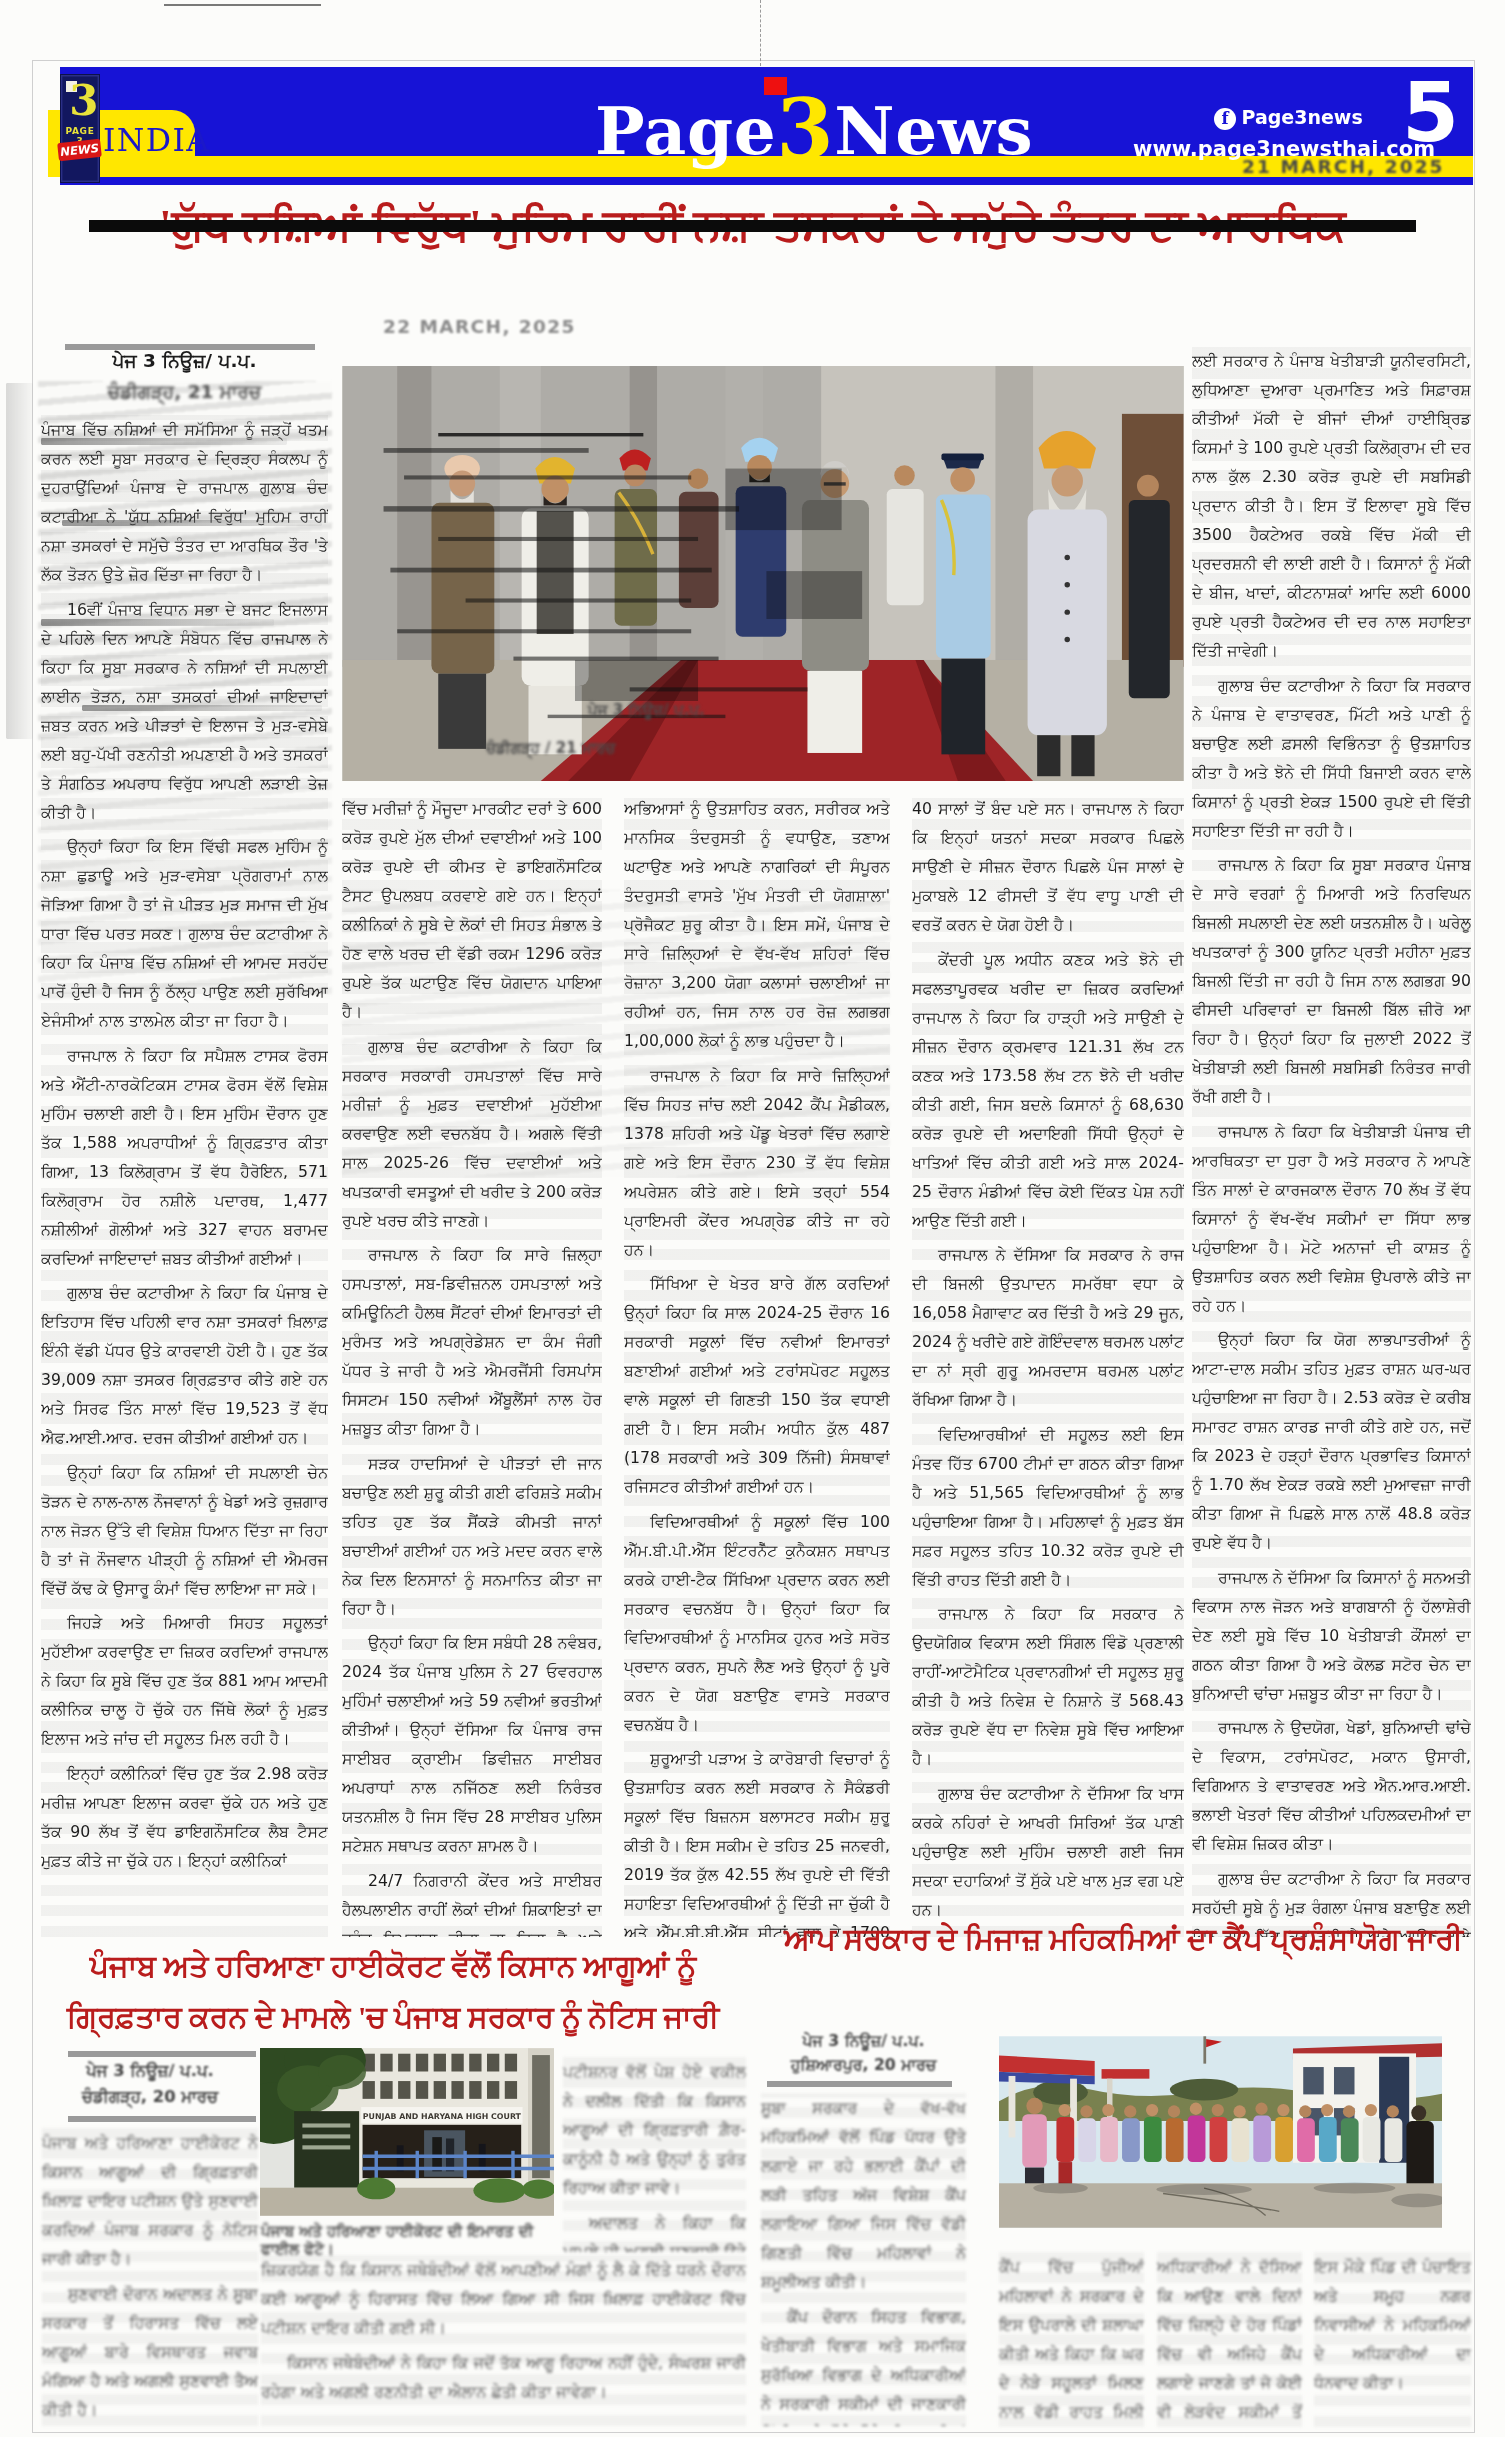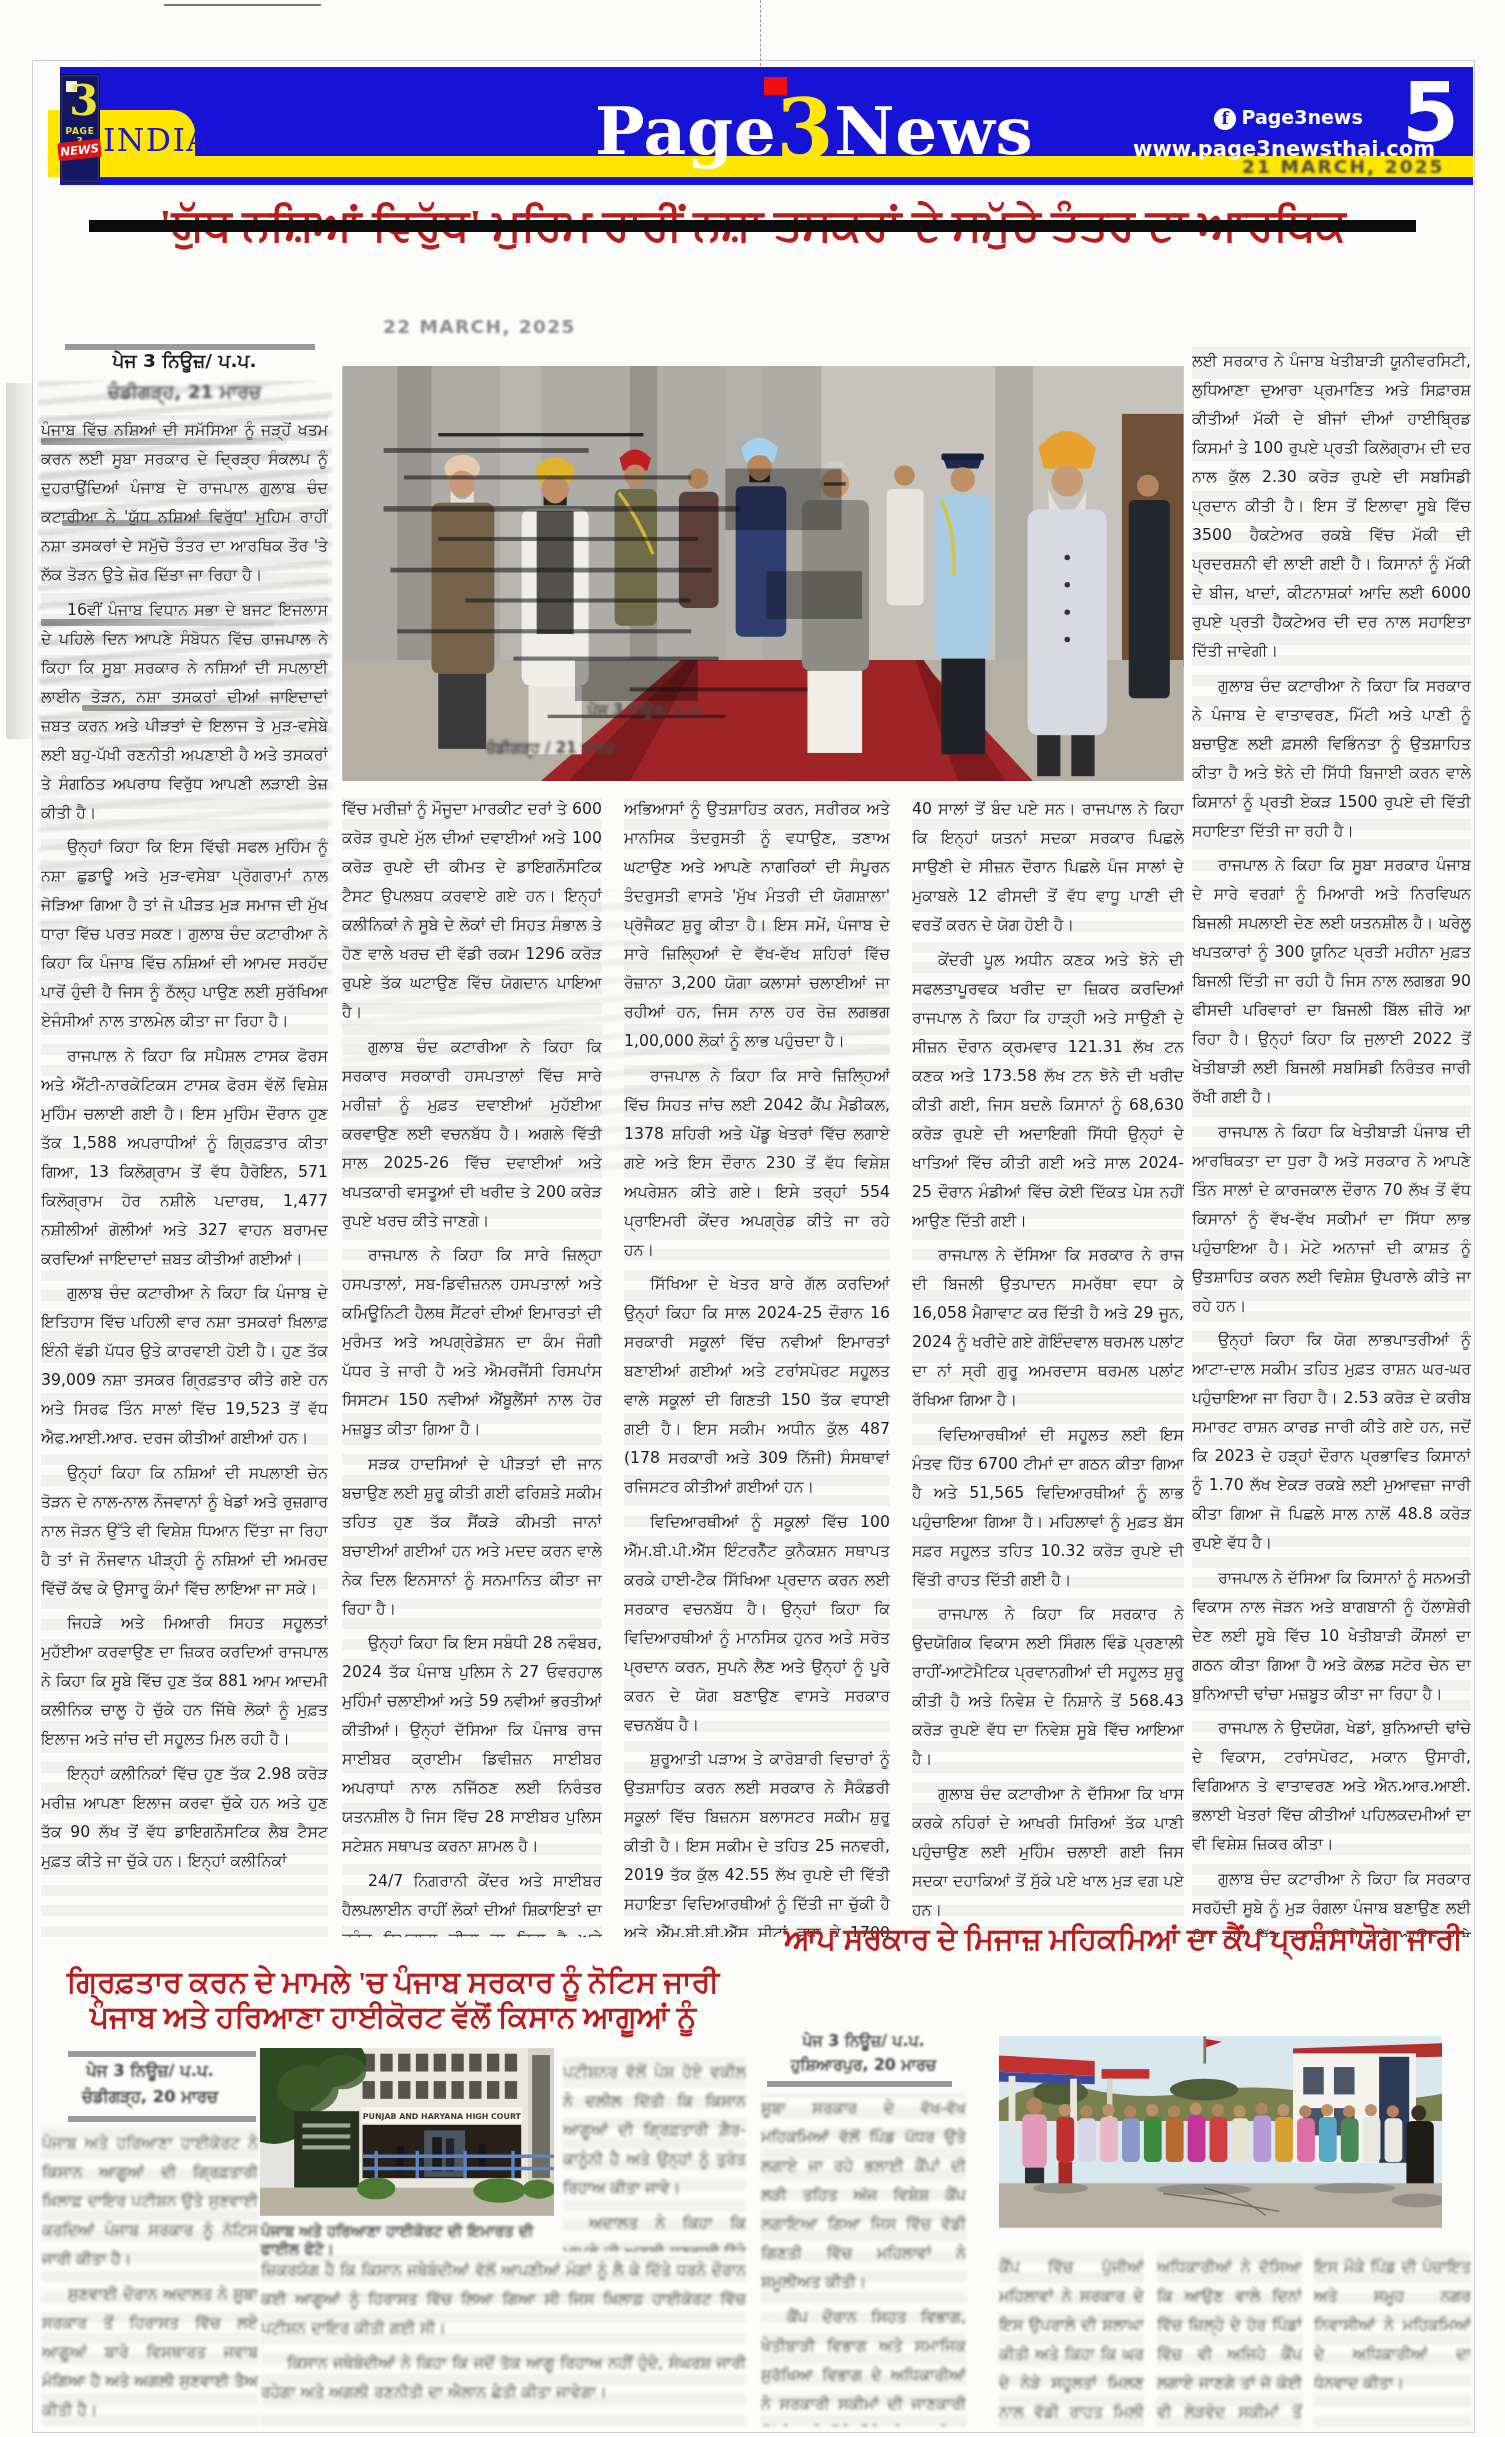--- a/index.html
+++ b/index.html
@@ -91,21 +91,21 @@
   <div class="abs rule" style="left:65px;top:344px;width:250px;"></div>
   <div class="abs dateline" style="left:41px;top:350px;width:287px;">ਪੇਜ 3 ਨਿਊਜ਼/ ਪ.ਪ.</div>
   <div class="abs dateline blur2" style="left:41px;top:381px;width:287px;">ਚੰਡੀਗੜ੍ਹ, 21 ਮਾਰਚ</div>
 
   <div class="abs col noindent" style="left:41px;top:415px;width:287px;height:1522px;">
       <p class="para">ਪੰਜਾਬ ਵਿੱਚ ਨਸ਼ਿਆਂ ਦੀ ਸਮੱਸਿਆ ਨੂੰ ਜੜ੍ਹੋਂ ਖਤਮ ਕਰਨ ਲਈ ਸੂਬਾ ਸਰਕਾਰ ਦੇ ਦ੍ਰਿੜ੍ਹ ਸੰਕਲਪ ਨੂੰ ਦੁਹਰਾਉਂਦਿਆਂ ਪੰਜਾਬ ਦੇ ਰਾਜਪਾਲ ਗੁਲਾਬ ਚੰਦ ਕਟਾਰੀਆ ਨੇ 'ਯੁੱਧ ਨਸ਼ਿਆਂ ਵਿਰੁੱਧ' ਮੁਹਿਮ ਰਾਹੀਂ ਨਸ਼ਾ ਤਸਕਰਾਂ ਦੇ ਸਮੁੱਚੇ ਤੰਤਰ ਦਾ ਆਰਥਿਕ ਤੌਰ 'ਤੇ ਲੱਕ ਤੋੜਨ ਉਤੇ ਜ਼ੋਰ ਦਿੱਤਾ ਜਾ ਰਿਹਾ ਹੈ।</p>
       <p class="para">16ਵੀਂ ਪੰਜਾਬ ਵਿਧਾਨ ਸਭਾ ਦੇ ਬਜਟ ਇਜਲਾਸ ਦੇ ਪਹਿਲੇ ਦਿਨ ਆਪਣੇ ਸੰਬੋਧਨ ਵਿੱਚ ਰਾਜਪਾਲ ਨੇ ਕਿਹਾ ਕਿ ਸੂਬਾ ਸਰਕਾਰ ਨੇ ਨਸ਼ਿਆਂ ਦੀ ਸਪਲਾਈ ਲਾਈਨ ਤੋੜਨ, ਨਸ਼ਾ ਤਸਕਰਾਂ ਦੀਆਂ ਜਾਇਦਾਦਾਂ ਜ਼ਬਤ ਕਰਨ ਅਤੇ ਪੀੜਤਾਂ ਦੇ ਇਲਾਜ ਤੇ ਮੁੜ-ਵਸੇਬੇ ਲਈ ਬਹੁ-ਪੱਖੀ ਰਣਨੀਤੀ ਅਪਣਾਈ ਹੈ ਅਤੇ ਤਸਕਰਾਂ ਤੇ ਸੰਗਠਿਤ ਅਪਰਾਧ ਵਿਰੁੱਧ ਆਪਣੀ ਲੜਾਈ ਤੇਜ਼ ਕੀਤੀ ਹੈ।</p>
       <p class="para">ਉਨ੍ਹਾਂ ਕਿਹਾ ਕਿ ਇਸ ਵਿੱਢੀ ਸਫਲ ਮੁਹਿੰਮ ਨੂੰ ਨਸ਼ਾ ਛੁਡਾਊ ਅਤੇ ਮੁੜ-ਵਸੇਬਾ ਪ੍ਰੋਗਰਾਮਾਂ ਨਾਲ ਜੋੜਿਆ ਗਿਆ ਹੈ ਤਾਂ ਜੋ ਪੀੜਤ ਮੁੜ ਸਮਾਜ ਦੀ ਮੁੱਖ ਧਾਰਾ ਵਿੱਚ ਪਰਤ ਸਕਣ। ਗੁਲਾਬ ਚੰਦ ਕਟਾਰੀਆ ਨੇ ਕਿਹਾ ਕਿ ਪੰਜਾਬ ਵਿੱਚ ਨਸ਼ਿਆਂ ਦੀ ਆਮਦ ਸਰਹੱਦ ਪਾਰੋਂ ਹੁੰਦੀ ਹੈ ਜਿਸ ਨੂੰ ਠੱਲ੍ਹ ਪਾਉਣ ਲਈ ਸੁਰੱਖਿਆ ਏਜੰਸੀਆਂ ਨਾਲ ਤਾਲਮੇਲ ਕੀਤਾ ਜਾ ਰਿਹਾ ਹੈ।</p>
       <p class="para">ਰਾਜਪਾਲ ਨੇ ਕਿਹਾ ਕਿ ਸਪੈਸ਼ਲ ਟਾਸਕ ਫੋਰਸ ਅਤੇ ਐਂਟੀ-ਨਾਰਕੋਟਿਕਸ ਟਾਸਕ ਫੋਰਸ ਵੱਲੋਂ ਵਿਸ਼ੇਸ਼ ਮੁਹਿੰਮ ਚਲਾਈ ਗਈ ਹੈ। ਇਸ ਮੁਹਿੰਮ ਦੌਰਾਨ ਹੁਣ ਤੱਕ 1,588 ਅਪਰਾਧੀਆਂ ਨੂੰ ਗ੍ਰਿਫ਼ਤਾਰ ਕੀਤਾ ਗਿਆ, 13 ਕਿਲੋਗ੍ਰਾਮ ਤੋਂ ਵੱਧ ਹੈਰੋਇਨ, 571 ਕਿਲੋਗ੍ਰਾਮ ਹੋਰ ਨਸ਼ੀਲੇ ਪਦਾਰਥ, 1,477 ਨਸ਼ੀਲੀਆਂ ਗੋਲੀਆਂ ਅਤੇ 327 ਵਾਹਨ ਬਰਾਮਦ ਕਰਦਿਆਂ ਜਾਇਦਾਦਾਂ ਜ਼ਬਤ ਕੀਤੀਆਂ ਗਈਆਂ।</p>
       <p class="para">ਗੁਲਾਬ ਚੰਦ ਕਟਾਰੀਆ ਨੇ ਕਿਹਾ ਕਿ ਪੰਜਾਬ ਦੇ ਇਤਿਹਾਸ ਵਿੱਚ ਪਹਿਲੀ ਵਾਰ ਨਸ਼ਾ ਤਸਕਰਾਂ ਖ਼ਿਲਾਫ਼ ਇੰਨੀ ਵੱਡੀ ਪੱਧਰ ਉਤੇ ਕਾਰਵਾਈ ਹੋਈ ਹੈ। ਹੁਣ ਤੱਕ 39,009 ਨਸ਼ਾ ਤਸਕਰ ਗ੍ਰਿਫ਼ਤਾਰ ਕੀਤੇ ਗਏ ਹਨ ਅਤੇ ਸਿਰਫ ਤਿੰਨ ਸਾਲਾਂ ਵਿੱਚ 19,523 ਤੋਂ ਵੱਧ ਐਫ.ਆਈ.ਆਰ. ਦਰਜ ਕੀਤੀਆਂ ਗਈਆਂ ਹਨ।</p>
-      <p class="para">ਉਨ੍ਹਾਂ ਕਿਹਾ ਕਿ ਨਸ਼ਿਆਂ ਦੀ ਸਪਲਾਈ ਚੇਨ ਤੋੜਨ ਦੇ ਨਾਲ-ਨਾਲ ਨੌਜਵਾਨਾਂ ਨੂੰ ਖੇਡਾਂ ਅਤੇ ਰੁਜ਼ਗਾਰ ਨਾਲ ਜੋੜਨ ਉੱਤੇ ਵੀ ਵਿਸ਼ੇਸ਼ ਧਿਆਨ ਦਿੱਤਾ ਜਾ ਰਿਹਾ ਹੈ ਤਾਂ ਜੋ ਨੌਜਵਾਨ ਪੀੜ੍ਹੀ ਨੂੰ ਨਸ਼ਿਆਂ ਦੀ ਅਮਰਦ ਵਿੱਚੋਂ ਕੱਢ ਕੇ ਉਸਾਰੂ ਕੰਮਾਂ ਵਿੱਚ ਲਾਇਆ ਜਾ ਸਕੇ।</p>
+      <p class="para">ਉਨ੍ਹਾਂ ਕਿਹਾ ਕਿ ਨਸ਼ਿਆਂ ਦੀ ਸਪਲਾਈ ਚੇਨ ਤੋੜਨ ਦੇ ਨਾਲ-ਨਾਲ ਨੌਜਵਾਨਾਂ ਨੂੰ ਖੇਡਾਂ ਅਤੇ ਰੁਜ਼ਗਾਰ ਨਾਲ ਜੋੜਨ ਉੱਤੇ ਵੀ ਵਿਸ਼ੇਸ਼ ਧਿਆਨ ਦਿੱਤਾ ਜਾ ਰਿਹਾ ਹੈ ਤਾਂ ਜੋ ਨੌਜਵਾਨ ਪੀੜ੍ਹੀ ਨੂੰ ਨਸ਼ਿਆਂ ਦੀ ਐਮਰਜ ਵਿੱਚੋਂ ਕੱਢ ਕੇ ਉਸਾਰੂ ਕੰਮਾਂ ਵਿੱਚ ਲਾਇਆ ਜਾ ਸਕੇ।</p>
       <p class="para">ਜਿਹੜੇ ਅਤੇ ਮਿਆਰੀ ਸਿਹਤ ਸਹੂਲਤਾਂ ਮੁਹੱਈਆ ਕਰਵਾਉਣ ਦਾ ਜ਼ਿਕਰ ਕਰਦਿਆਂ ਰਾਜਪਾਲ ਨੇ ਕਿਹਾ ਕਿ ਸੂਬੇ ਵਿੱਚ ਹੁਣ ਤੱਕ 881 ਆਮ ਆਦਮੀ ਕਲੀਨਿਕ ਚਾਲੂ ਹੋ ਚੁੱਕੇ ਹਨ ਜਿੱਥੇ ਲੋਕਾਂ ਨੂੰ ਮੁਫ਼ਤ ਇਲਾਜ ਅਤੇ ਜਾਂਚ ਦੀ ਸਹੂਲਤ ਮਿਲ ਰਹੀ ਹੈ।</p>
       <p class="para">ਇਨ੍ਹਾਂ ਕਲੀਨਿਕਾਂ ਵਿੱਚ ਹੁਣ ਤੱਕ 2.98 ਕਰੋੜ ਮਰੀਜ਼ ਆਪਣਾ ਇਲਾਜ ਕਰਵਾ ਚੁੱਕੇ ਹਨ ਅਤੇ ਹੁਣ ਤੱਕ 90 ਲੱਖ ਤੋਂ ਵੱਧ ਡਾਇਗਨੌਸਟਿਕ ਲੈਬ ਟੈਸਟ ਮੁਫ਼ਤ ਕੀਤੇ ਜਾ ਚੁੱਕੇ ਹਨ। ਇਨ੍ਹਾਂ ਕਲੀਨਿਕਾਂ</p>
     </div>
   <div class="abs col noindent" style="left:342px;top:794px;width:260px;height:1143px;">
       <p class="para">ਵਿੱਚ ਮਰੀਜ਼ਾਂ ਨੂੰ ਮੌਜੂਦਾ ਮਾਰਕੀਟ ਦਰਾਂ ਤੇ 600 ਕਰੋੜ ਰੁਪਏ ਮੁੱਲ ਦੀਆਂ ਦਵਾਈਆਂ ਅਤੇ 100 ਕਰੋੜ ਰੁਪਏ ਦੀ ਕੀਮਤ ਦੇ ਡਾਇਗਨੌਸਟਿਕ ਟੈਸਟ ਉਪਲਬਧ ਕਰਵਾਏ ਗਏ ਹਨ। ਇਨ੍ਹਾਂ ਕਲੀਨਿਕਾਂ ਨੇ ਸੂਬੇ ਦੇ ਲੋਕਾਂ ਦੀ ਸਿਹਤ ਸੰਭਾਲ ਤੇ ਹੋਣ ਵਾਲੇ ਖਰਚ ਦੀ ਵੱਡੀ ਰਕਮ 1296 ਕਰੋੜ ਰੁਪਏ ਤੱਕ ਘਟਾਉਣ ਵਿੱਚ ਯੋਗਦਾਨ ਪਾਇਆ ਹੈ।</p>
       <p class="para">ਗੁਲਾਬ ਚੰਦ ਕਟਾਰੀਆ ਨੇ ਕਿਹਾ ਕਿ ਸਰਕਾਰ ਸਰਕਾਰੀ ਹਸਪਤਾਲਾਂ ਵਿੱਚ ਸਾਰੇ ਮਰੀਜ਼ਾਂ ਨੂੰ ਮੁਫ਼ਤ ਦਵਾਈਆਂ ਮੁਹੱਈਆ ਕਰਵਾਉਣ ਲਈ ਵਚਨਬੱਧ ਹੈ। ਅਗਲੇ ਵਿੱਤੀ ਸਾਲ 2025-26 ਵਿੱਚ ਦਵਾਈਆਂ ਅਤੇ ਖਪਤਕਾਰੀ ਵਸਤੂਆਂ ਦੀ ਖਰੀਦ ਤੇ 200 ਕਰੋੜ ਰੁਪਏ ਖਰਚ ਕੀਤੇ ਜਾਣਗੇ।</p>
       <p class="para">ਰਾਜਪਾਲ ਨੇ ਕਿਹਾ ਕਿ ਸਾਰੇ ਜ਼ਿਲ੍ਹਾ ਹਸਪਤਾਲਾਂ, ਸਬ-ਡਿਵੀਜ਼ਨਲ ਹਸਪਤਾਲਾਂ ਅਤੇ ਕਮਿਊਨਿਟੀ ਹੈਲਥ ਸੈਂਟਰਾਂ ਦੀਆਂ ਇਮਾਰਤਾਂ ਦੀ ਮੁਰੰਮਤ ਅਤੇ ਅਪਗ੍ਰੇਡੇਸ਼ਨ ਦਾ ਕੰਮ ਜੰਗੀ ਪੱਧਰ ਤੇ ਜਾਰੀ ਹੈ ਅਤੇ ਐਮਰਜੈਂਸੀ ਰਿਸਪਾਂਸ ਸਿਸਟਮ 150 ਨਵੀਆਂ ਐਂਬੂਲੈਂਸਾਂ ਨਾਲ ਹੋਰ ਮਜ਼ਬੂਤ ਕੀਤਾ ਗਿਆ ਹੈ।</p>
       <p class="para">ਸੜਕ ਹਾਦਸਿਆਂ ਦੇ ਪੀੜਤਾਂ ਦੀ ਜਾਨ ਬਚਾਉਣ ਲਈ ਸ਼ੁਰੂ ਕੀਤੀ ਗਈ ਫਰਿਸ਼ਤੇ ਸਕੀਮ ਤਹਿਤ ਹੁਣ ਤੱਕ ਸੈਂਕੜੇ ਕੀਮਤੀ ਜਾਨਾਂ ਬਚਾਈਆਂ ਗਈਆਂ ਹਨ ਅਤੇ ਮਦਦ ਕਰਨ ਵਾਲੇ ਨੇਕ ਦਿਲ ਇਨਸਾਨਾਂ ਨੂੰ ਸਨਮਾਨਿਤ ਕੀਤਾ ਜਾ ਰਿਹਾ ਹੈ।</p>
       <p class="para">ਉਨ੍ਹਾਂ ਕਿਹਾ ਕਿ ਇਸ ਸਬੰਧੀ 28 ਨਵੰਬਰ, 2024 ਤੱਕ ਪੰਜਾਬ ਪੁਲਿਸ ਨੇ 27 ਓਵਰਹਾਲ ਮੁਹਿੰਮਾਂ ਚਲਾਈਆਂ ਅਤੇ 59 ਨਵੀਆਂ ਭਰਤੀਆਂ ਕੀਤੀਆਂ। ਉਨ੍ਹਾਂ ਦੱਸਿਆ ਕਿ ਪੰਜਾਬ ਰਾਜ ਸਾਈਬਰ ਕ੍ਰਾਈਮ ਡਿਵੀਜ਼ਨ ਸਾਈਬਰ ਅਪਰਾਧਾਂ ਨਾਲ ਨਜਿੱਠਣ ਲਈ ਨਿਰੰਤਰ ਯਤਨਸ਼ੀਲ ਹੈ ਜਿਸ ਵਿੱਚ 28 ਸਾਈਬਰ ਪੁਲਿਸ ਸਟੇਸ਼ਨ ਸਥਾਪਤ ਕਰਨਾ ਸ਼ਾਮਲ ਹੈ।</p>
       <p class="para">24/7 ਨਿਗਰਾਨੀ ਕੇਂਦਰ ਅਤੇ ਸਾਈਬਰ ਹੈਲਪਲਾਈਨ ਰਾਹੀਂ ਲੋਕਾਂ ਦੀਆਂ ਸ਼ਿਕਾਇਤਾਂ ਦਾ ਤੁਰੰਤ ਨਿਪਟਾਰਾ ਕੀਤਾ ਜਾ ਰਿਹਾ ਹੈ ਅਤੇ ਪੀੜਤ ਪਰਿਵਾਰਾਂ ਨੂੰ ਹਰ ਸੰਭਵ ਮਦਦ ਦਿੱਤੀ ਜਾ ਰਹੀ ਹੈ।</p>
@@ -245,22 +245,22 @@
 
   <div class="abs wash" style="left:38px;top:381px;width:294px;height:370px;"></div>
   <div class="abs wash" style="left:38px;top:753px;width:294px;height:246px;opacity:.6;"></div>
   <div class="abs wash" style="left:342px;top:890px;width:548px;height:287px;opacity:.45;"></div>
   <div class="abs streak" style="left:41px;top:438px;width:246px;height:6.8px;"></div>
   <div class="abs streak" style="left:62px;top:520px;width:260px;height:6.2px;"></div>
   <div class="abs streak" style="left:41px;top:619px;width:233px;height:6.8px;"></div>
   <div class="abs streak" style="left:82px;top:705px;width:240px;height:5.5px;"></div>
 
   <div class="abs hl hl-sub" style="left:44px;top:1949px;width:698px;">
+    <span style="display:block;">ਪੰਜਾਬ ਅਤੇ ਹਰਿਆਣਾ ਹਾਈਕੋਰਟ ਵੱਲੋਂ ਕਿਸਾਨ ਆਗੂਆਂ ਨੂੰ</span>
     <span style="display:block;margin-top:16.4px;">ਗ੍ਰਿਫ਼ਤਾਰ ਕਰਨ ਦੇ ਮਾਮਲੇ 'ਚ ਪੰਜਾਬ ਸਰਕਾਰ ਨੂੰ ਨੋਟਿਸ ਜਾਰੀ</span>
-    <span style="display:block;">ਪੰਜਾਬ ਅਤੇ ਹਰਿਆਣਾ ਹਾਈਕੋਰਟ ਵੱਲੋਂ ਕਿਸਾਨ ਆਗੂਆਂ ਨੂੰ</span>
   </div>
 
   <div class="abs rule" style="left:68px;top:2051px;width:188px;"></div>
   <div class="abs dateline blur1" style="left:42px;top:2061px;width:216px;font-size:16.4px;">ਪੇਜ 3 ਨਿਊਜ਼/ ਪ.ਪ.</div>
   <div class="abs dateline blur1" style="left:42px;top:2087px;width:216px;font-size:16.4px;">ਚੰਡੀਗੜ੍ਹ, 20 ਮਾਰਚ</div>
   <div class="abs rule" style="left:68px;top:2116px;width:188px;"></div>
   <div class="abs col blur2 noindent" style="left:42px;top:2128px;width:216px;height:298px;">
       <p class="para">ਪੰਜਾਬ ਅਤੇ ਹਰਿਆਣਾ ਹਾਈਕੋਰਟ ਨੇ ਕਿਸਾਨ ਆਗੂਆਂ ਦੀ ਗ੍ਰਿਫ਼ਤਾਰੀ ਖ਼ਿਲਾਫ਼ ਦਾਇਰ ਪਟੀਸ਼ਨ ਉਤੇ ਸੁਣਵਾਈ ਕਰਦਿਆਂ ਪੰਜਾਬ ਸਰਕਾਰ ਨੂੰ ਨੋਟਿਸ ਜਾਰੀ ਕੀਤਾ ਹੈ।</p>
       <p class="para">ਸੁਣਵਾਈ ਦੌਰਾਨ ਅਦਾਲਤ ਨੇ ਸੂਬਾ ਸਰਕਾਰ ਤੋਂ ਹਿਰਾਸਤ ਵਿੱਚ ਲਏ ਆਗੂਆਂ ਬਾਰੇ ਵਿਸਥਾਰਤ ਜਵਾਬ ਮੰਗਿਆ ਹੈ ਅਤੇ ਅਗਲੀ ਸੁਣਵਾਈ ਤੈਅ ਕੀਤੀ ਹੈ।</p>
     </div>

